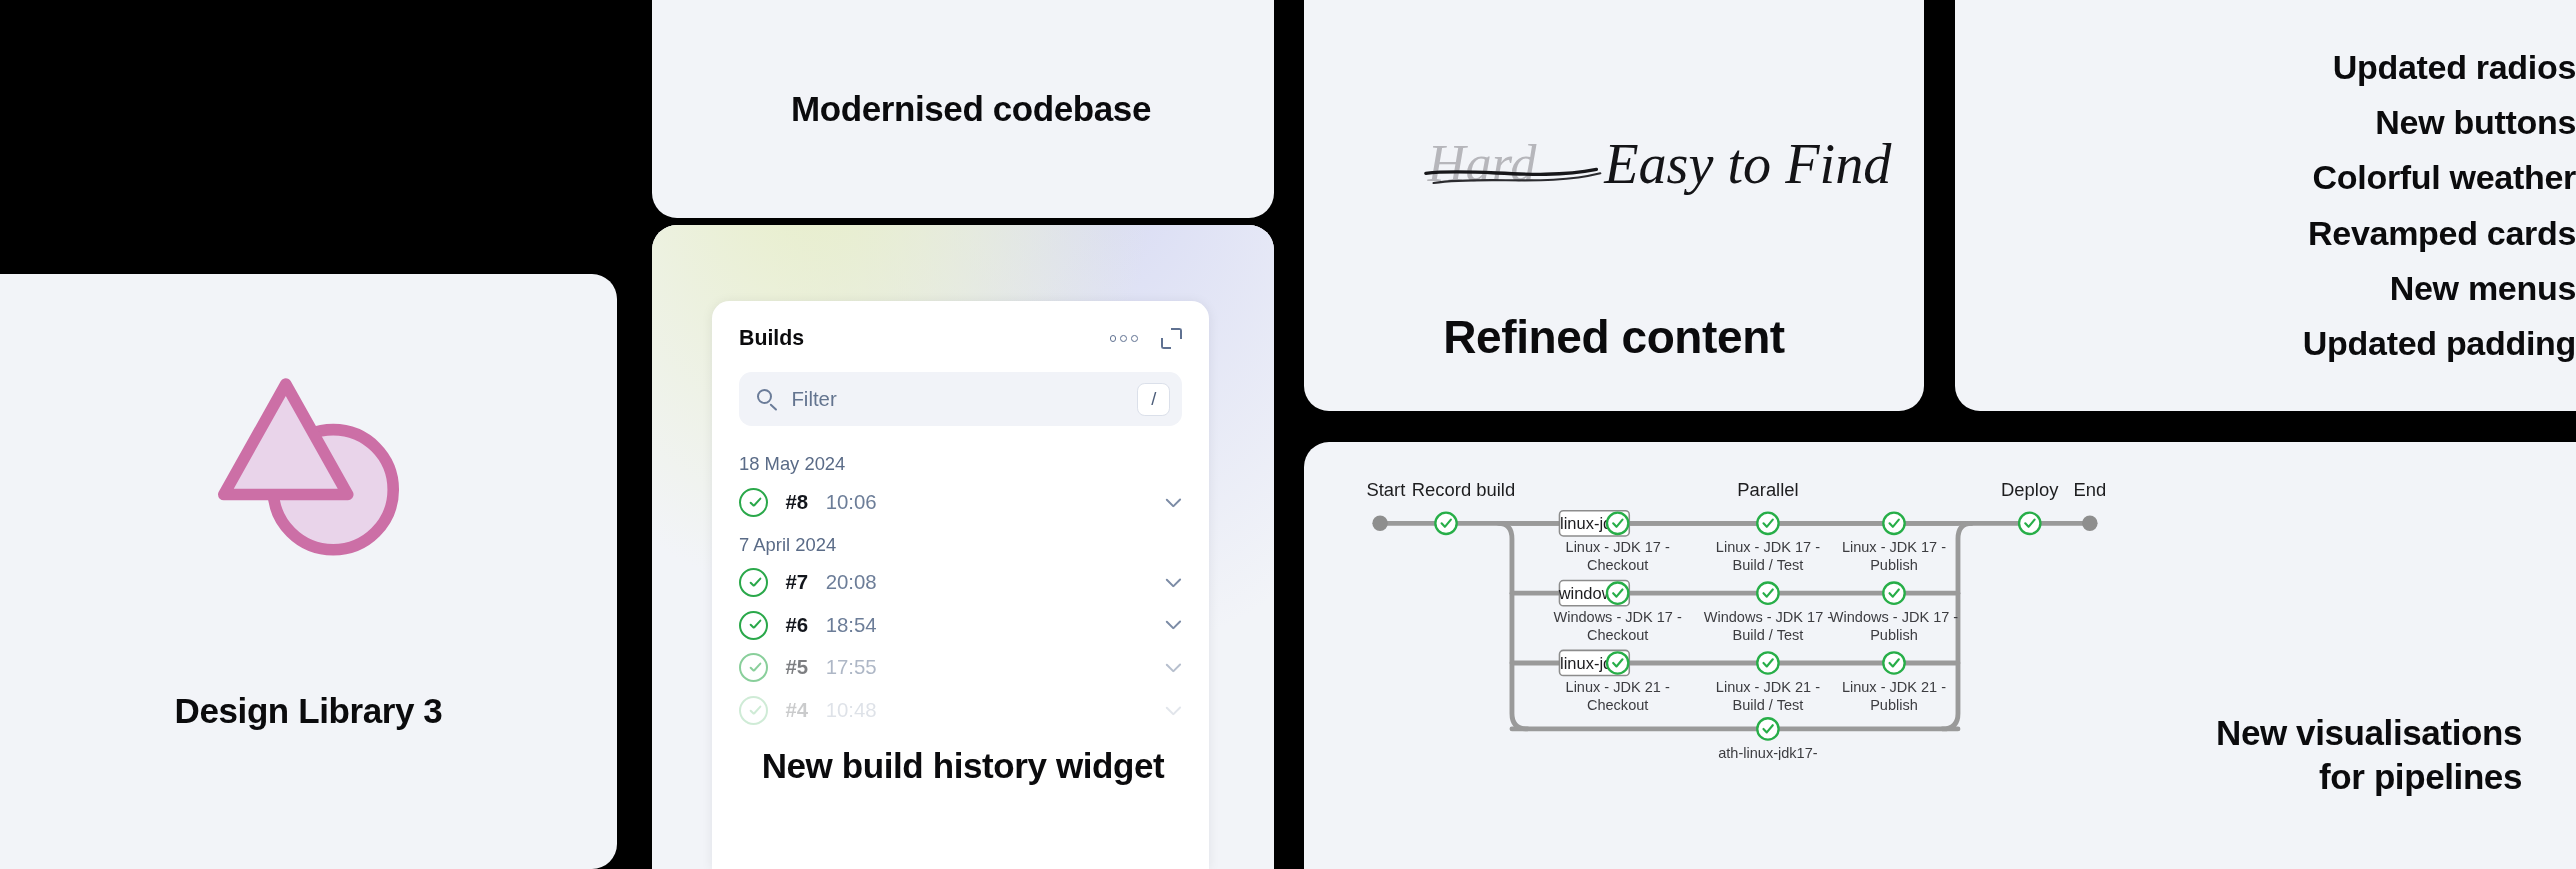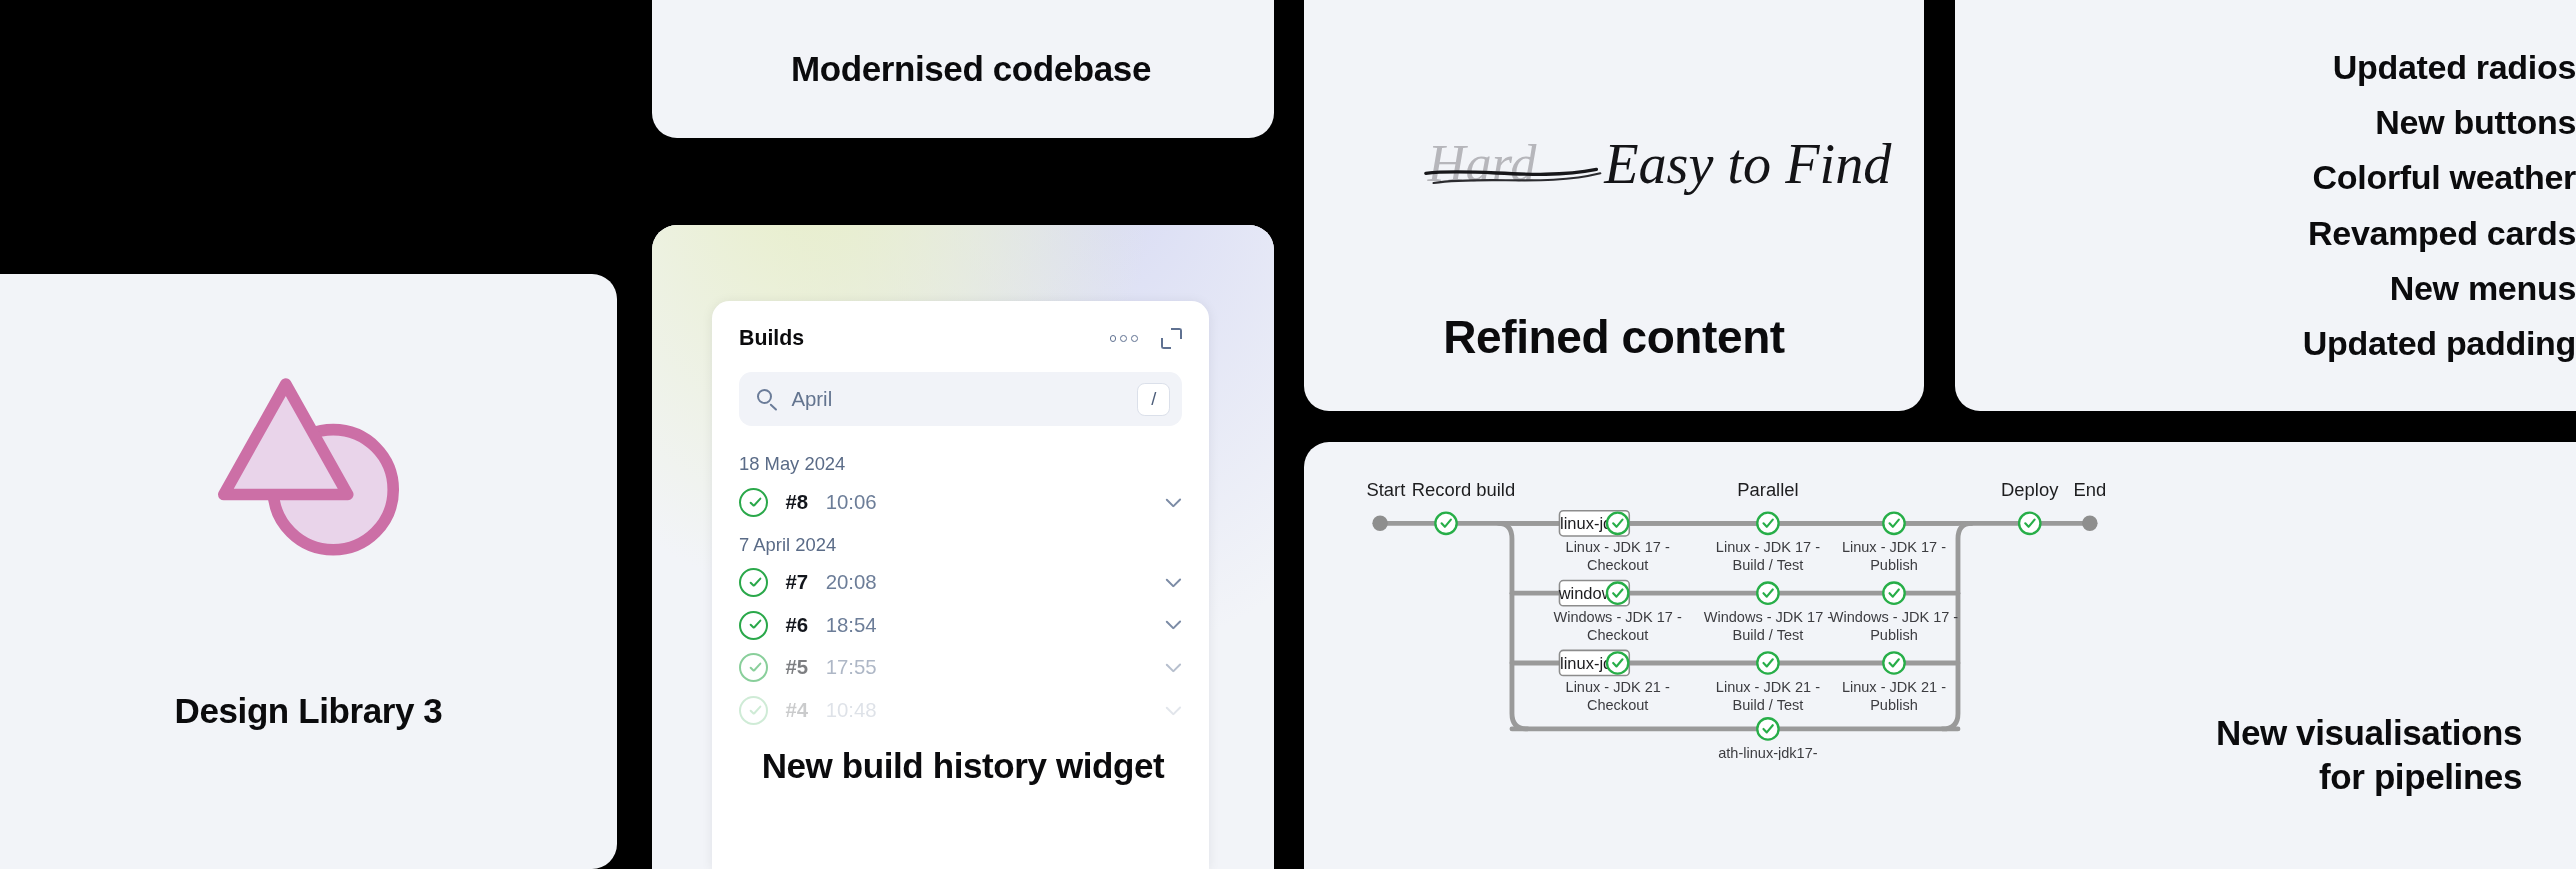--- a/index.html
+++ b/index.html
@@ -33,21 +33,21 @@
   .mag b{ position:absolute; left:25px; top:26px; width:14.5px; height:4.4px;
     background:#0b0b0d; border-radius:2.9px; transform:rotate(43deg); transform-origin:left center;}
 
   #card-design{ left:0; top:274px; width:617px; height:595px; border-radius:0 25px 25px 0; }
   #design-logo{ position:absolute; left:50%; top:85px; transform:translateX(-50%); }
   #design-title{
     position:absolute; left:0; right:0; top:417px; text-align:center; font-size:35px;
   }
 
   
-  #card-modernised{ left:652px; top:0; width:622px; height:138px; border-radius:0 0 25px 25px;
+  #card-modernised{ left:652px; top:0; width:622px; height:218px; border-radius:0 0 25px 25px;
      display:flex; align-items:center; justify-content:center;padding-left:16px; }
   #card-modernised .card-headline{ font-size:35px; }
 
   #card-builds{ left:652px; top:225px; width:622px; height:644px; border-radius:25px 25px 0 0; }
   #builds-gradient{
     position:absolute; inset:0;
     background:
       radial-gradient(95% 120% at 26% -12%, #e7eec8 0%, rgba(231,238,200,0) 58%),
       radial-gradient(90% 120% at 74% -8%, #d9dcf4 0%, rgba(217,220,244,0) 62%),
       #f2f4f8;
@@ -163,21 +163,21 @@
             <u class="tr"></u>
             <u class="bl"></u>
           </span>
       </div>
 
       <div id="filter-row">
         <span class="mag-sm">
             <i></i>
             <b></b>
           </span>
-        <span id="filter-placeholder">April</span>
+        <span id="filter-placeholder">Filter</span>
         <span id="filter-kbd">/</span>
       </div>
 
       <div id="builds-list">
           <div class="date-head">18 May 2024</div>
           <div class="build-row">
             <span class="tick"></span>
             <span class="bnum">#8</span>
             <span class="btime">10:06</span>
             <span class="chev"></span>

